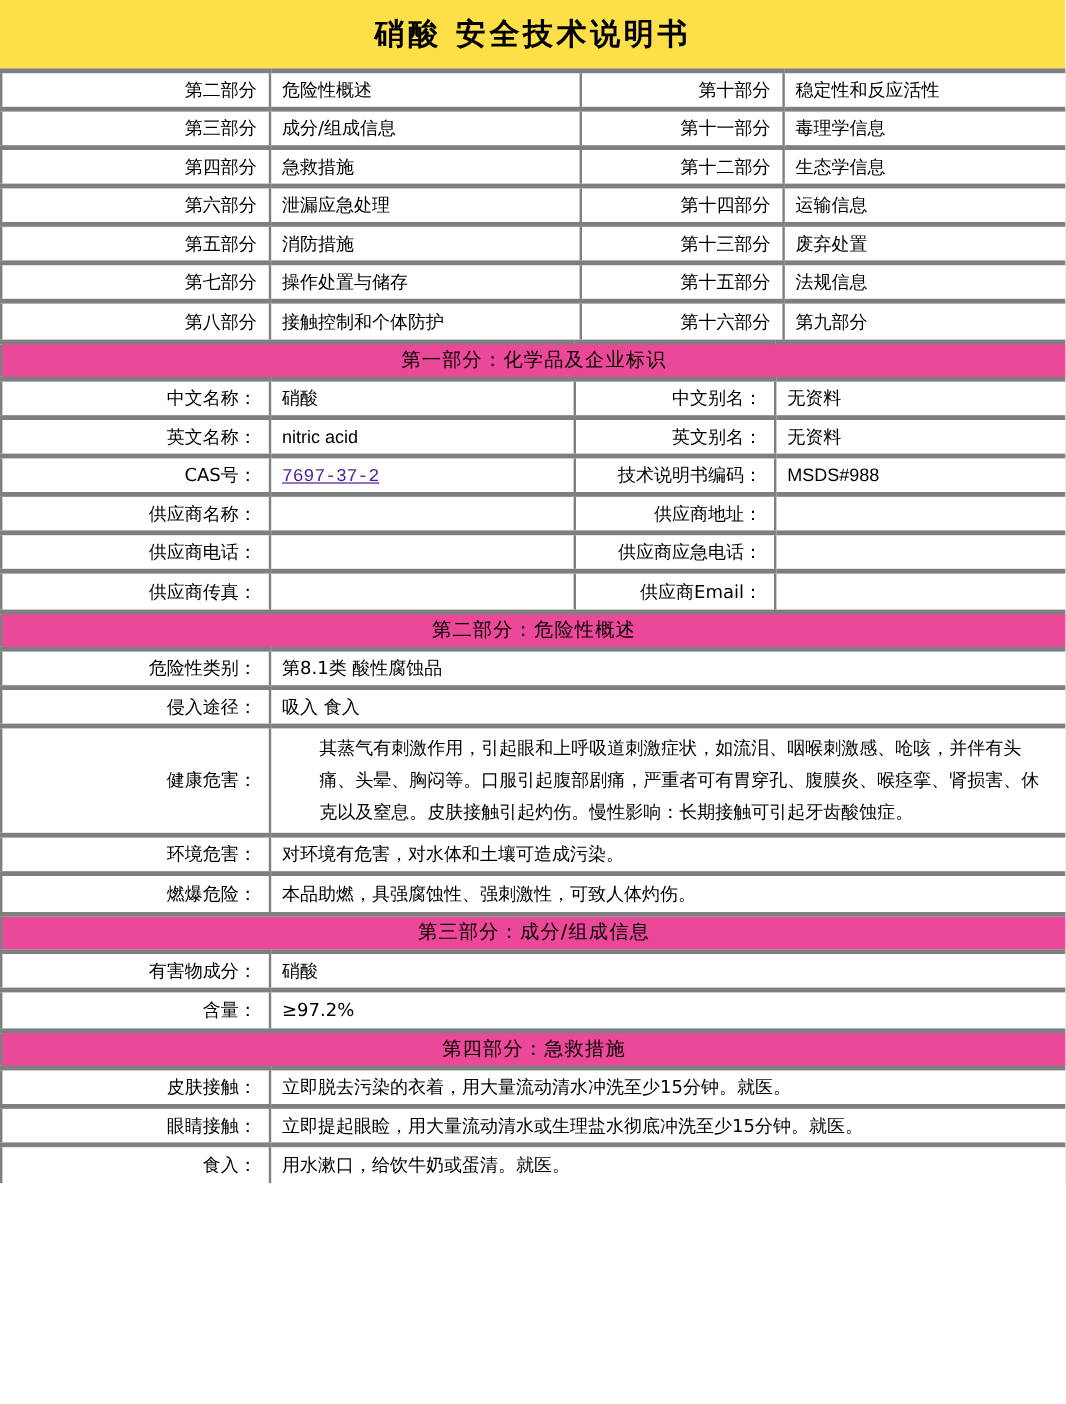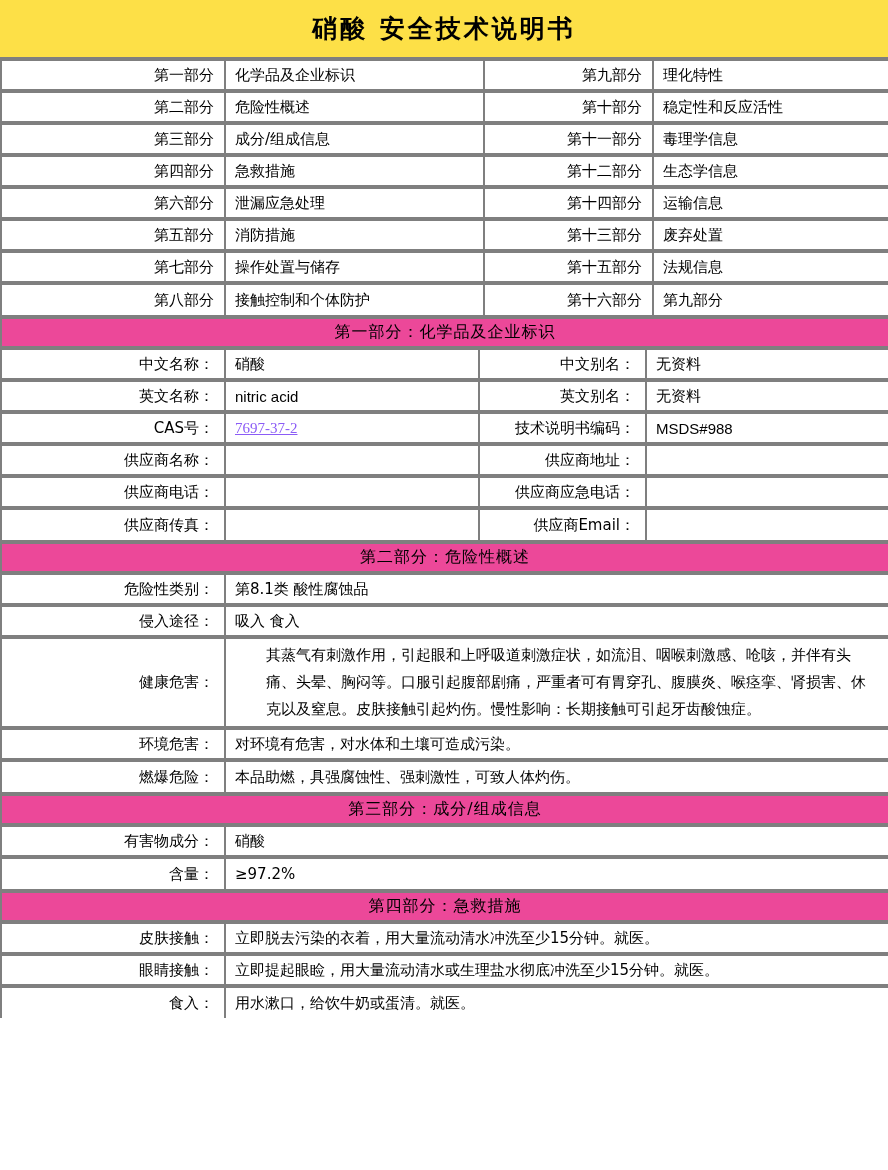--- a/index.html
+++ b/index.html
@@ -46,23 +46,23 @@
   td.multi {
     white-space:normal;
     line-height:27px;
     padding:3px 10px;
     vertical-align:middle;
   }
   td.h3line { height:86px;padding-left:40px; }
   td.h2line { height:58px; }
   .latin { font-family:Liberation Sans, sans-serif; font-size:15px; }
   a.cas {
-    color:#8b5cf6;
+    color:#4c1d95;
     text-decoration:underline;
-    font-family:Liberation Serif, serif;
+    font-family:Liberation Mono, monospace;
     font-size:15px;
     cursor:pointer;
   }
 </style>
 </head>
 <body>
 
 <div class="page">
 
   <div class="title-bar">
@@ -70,26 +70,20 @@
   </div>
 
   <table>
     <colgroup>
         <col style="width:224px">
         <col style="width:259px">
         <col style="width:169px">
         <col style="width:236px">
       </colgroup>
     <tbody>
-        <tr class="data">
-      <td class="label">第一部分</td>
-      <td class="value">化学品及企业标识</td>
-      <td class="label">第九部分</td>
-      <td class="value">理化特性</td>
-    </tr>
     <tr class="data">
       <td class="label">第二部分</td>
       <td class="value">危险性概述</td>
       <td class="label">第十部分</td>
       <td class="value">稳定性和反应活性</td>
     </tr>
     <tr class="data">
       <td class="label">第三部分</td>
       <td class="value">成分/组成信息</td>
       <td class="label">第十一部分</td>

